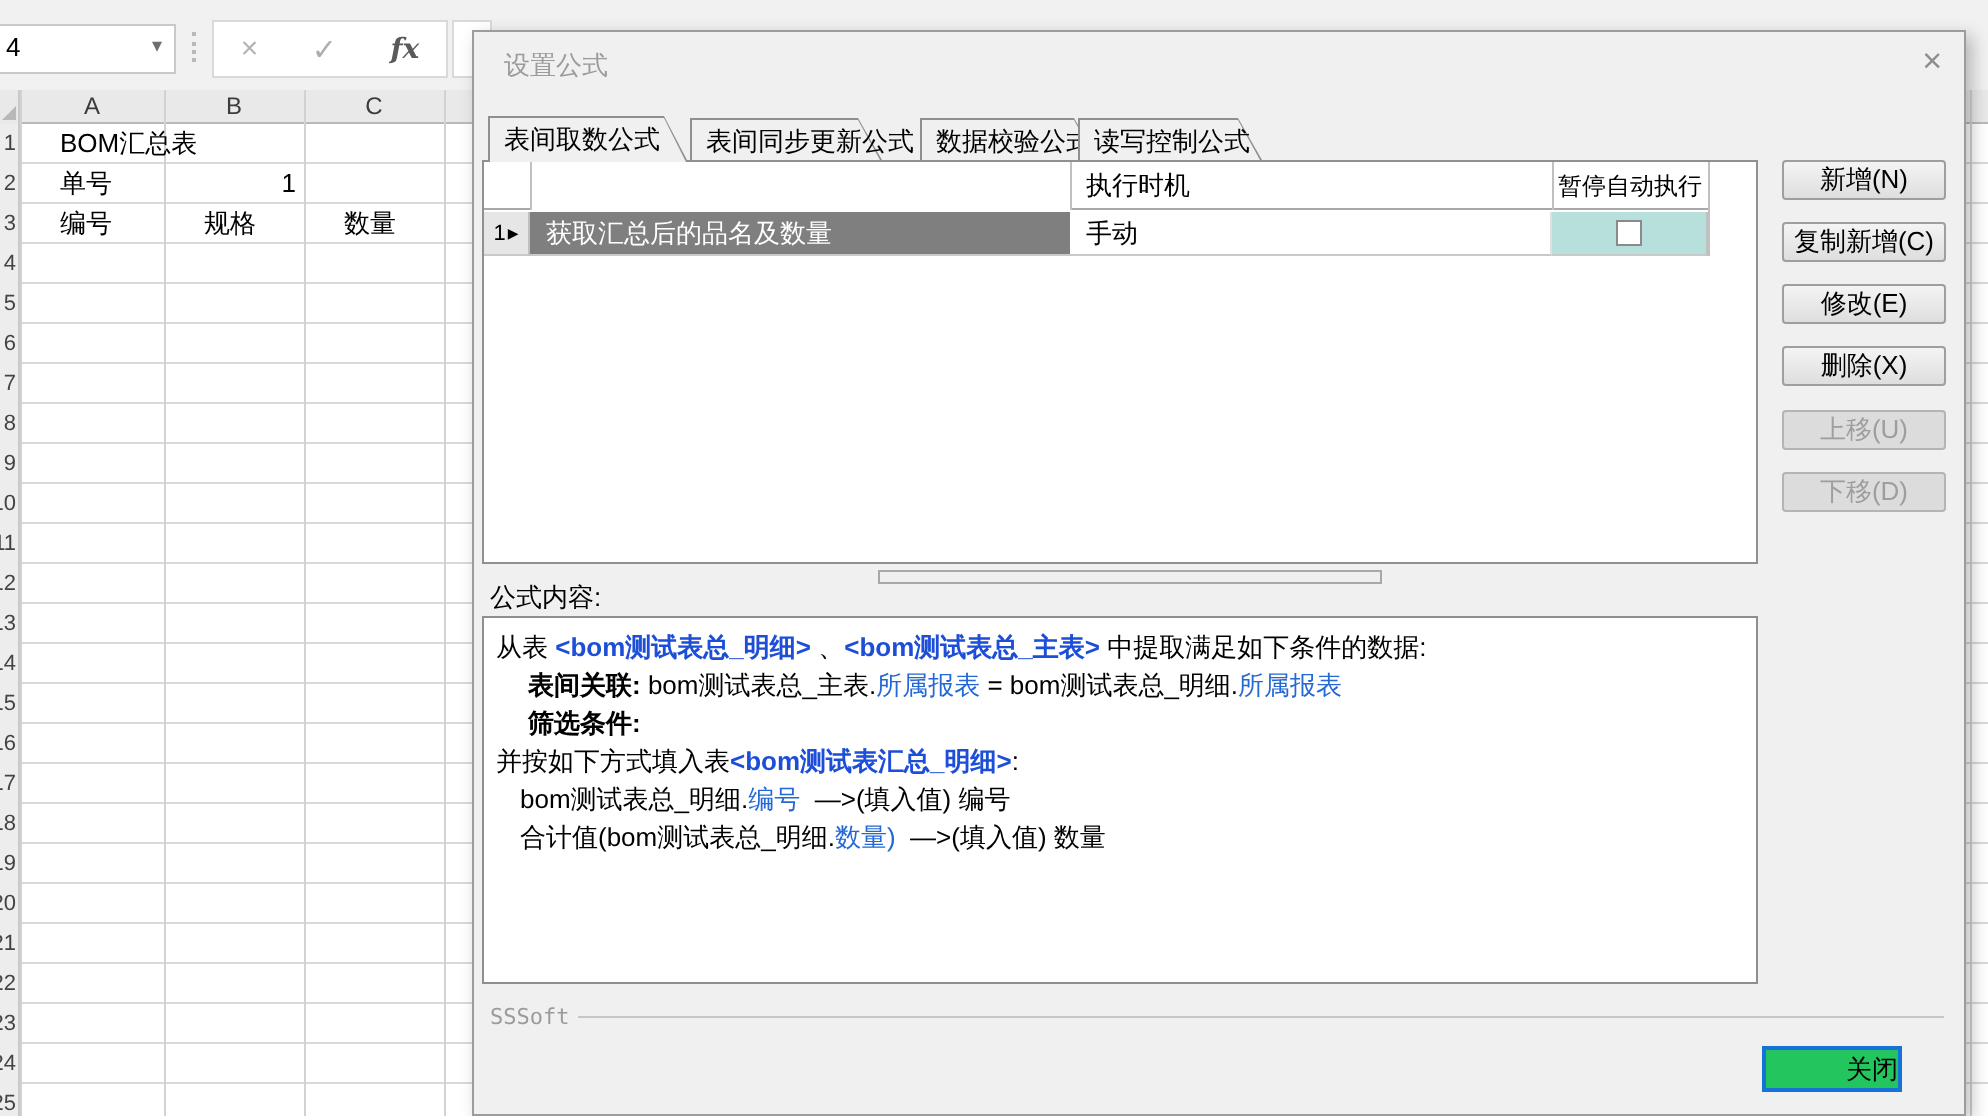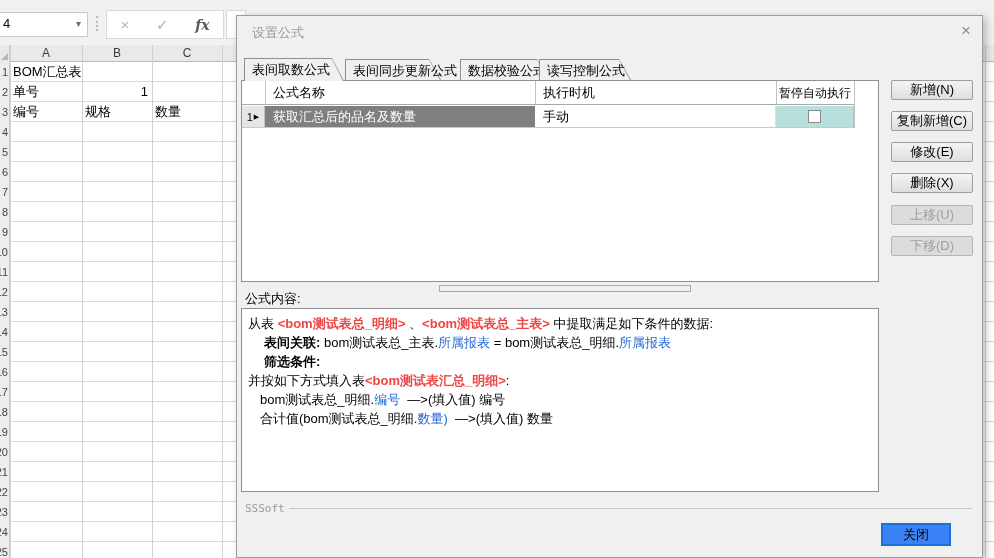--- a/index.html
+++ b/index.html
@@ -21,21 +21,21 @@
   .col-headers { position:absolute; left:0; top:45px; width:994px; height:17px; background:#e9e9e9; border-bottom:1px solid #b9b9b9; }
   .col-h { position:absolute; top:0; height:16px; line-height:16px; text-align:center; font-size:12px; color:#3c3c3c; }
   .select-all { position:absolute; left:0; top:45px; width:10px; height:17px; background:#e9e9e9; border-right:1px solid #c9c9c9; }
   .select-all:after { content:""; position:absolute; right:1px; bottom:2px; border-left:7px solid transparent; border-bottom:7px solid #b8b8b8; }
 
   .sheet-body { position:absolute; left:0; top:62px; width:994px; height:496px;
     background:repeating-linear-gradient(to bottom,#ffffff 0 19px,#d9d9d9 19px 20px); }
   .vline { position:absolute; top:45px; height:513px; width:1px; background:#d2d2d2; }
   .row-headers { position:absolute; left:0; top:62px; width:10px; height:496px; background:#ededed; border-right:1px solid #c9c9c9; overflow:hidden; }
   .rownum { width:17px; margin-left:-8px; height:20px; line-height:20px; text-align:right; font-size:11px; color:#444; padding-right:1px; }
-  .cell { position:absolute; height:20px; line-height:19px; font-size:13px; padding-left:3px; white-space:nowrap; overflow:visible; }
+  .cell { position:absolute; height:20px; line-height:19px; font-size:13px; padding-left:20px; white-space:nowrap; overflow:visible; }
   .cell.r { text-align:right; padding-right:4px; padding-left:0; }
 
   
   .dialog { position:absolute; left:236px; top:15px; width:747px; height:543px; background:#f0f0f0;
     border:1px solid #9c9c9c; box-shadow:3px 3px 8px rgba(0,0,0,.25); z-index:10; }
   .dlg-title { position:absolute; left:15px; top:8px; font-size:13px; color:#9b9b9b; }
   .dlg-close { position:absolute; right:11px; top:5px; font-size:17px; color:#8e8e8e; cursor:default; }
 
   .tab { position:absolute; top:43px; height:21px; }
   .tab .shape-outer { position:absolute; inset:0; background:#8f8f8f; clip-path:polygon(0 0,calc(100% - 12px) 0,100% 100%,0 100%); }
@@ -57,27 +57,27 @@
   .side-btn { position:absolute; left:654px; width:82px; height:20px; background:linear-gradient(#f4f4f4,#dedede); border:1px solid #9e9e9e; border-radius:2px; font-size:13px; text-align:center; line-height:18px; }
   .side-btn.disabled { background:#dcdcdc; color:#9e9e9e; border-color:#b4b4b4; }
 
   .scroll-thumb { position:absolute; left:202px; top:269px; width:252px; height:7px; background:#efefef; border:1px solid #a8a8a8; }
 
   .content-label { position:absolute; left:8px; top:274px; font-size:13px; }
   .content-box { position:absolute; left:4px; top:292px; width:638px; height:184px; background:#fff; border:1px solid #8f8f8f; padding:5px 6px; overflow:hidden; }
   .fline { white-space:pre; font-size:13px; line-height:19px; }
   .fline.ind1 { padding-left:16px; }
   .fline.ind2 { padding-left:12px; }
-  .sg-bb { color:#ef4444; font-weight:bold; }
+  .sg-bb { color:#1d4ed8; font-weight:bold; }
   .sg-bl { color:#2468d4; }
   .sg-kb { font-weight:bold; }
 
   .brand { position:absolute; left:8px; top:486px; font-size:11px; color:#9b9b9b; font-family:"DejaVu Sans Mono",monospace; }
   .brand-line { position:absolute; left:52px; right:10px; top:492px; border-top:1px solid #c6c6c6; }
-  .close-btn { position:absolute; left:644px; top:507px; width:70px; height:23px; background:#3b82f6; border:2px solid #1672d6; font-size:13px; text-align:center; line-height:19px; }
+  .close-btn { position:absolute; left:644px; top:507px; width:70px; height:23px; background:#22c55e; border:2px solid #1672d6; font-size:13px; text-align:right; line-height:19px; }
 </style>
 </head>
 <body>
 
 <div class="toolbar">
   <div class="name-box">
     <span class="nb-val">4</span>
     <span class="nb-arrow">▾</span>
   </div>
   <div class="tb-dots"></div>
@@ -156,21 +156,20 @@
     <span class="tab-label">数据校验公式</span>
   </div>
   <div class="tab" style="left:302px;width:92px;">
     <span class="shape-outer"></span>
     <span class="shape-inner"></span>
     <span class="tab-label">读写控制公式</span>
   </div>
 
   <div class="flist">
     <div class="fl-h" style="left:0;width:23px;"></div>
-    <div class="fl-h" style="left:23px;width:270px;padding-left:8px;">公式名称</div>
     <div class="fl-h" style="left:293px;width:241px;padding-left:8px;">执行时机</div>
     <div class="fl-h" style="left:534px;width:78px;font-size:12px;text-align:center;">暂停自动执行</div>
     <div class="fl-vh" style="left:23px;height:24px;"></div>
     <div class="fl-vh" style="left:293px;height:24px;"></div>
     <div class="fl-vh" style="left:534px;height:24px;"></div>
     <div class="fl-vh" style="left:612px;height:47px;"></div>
 
     <div class="fl-row">
       <div class="fl-ind">
         <span>1</span>

